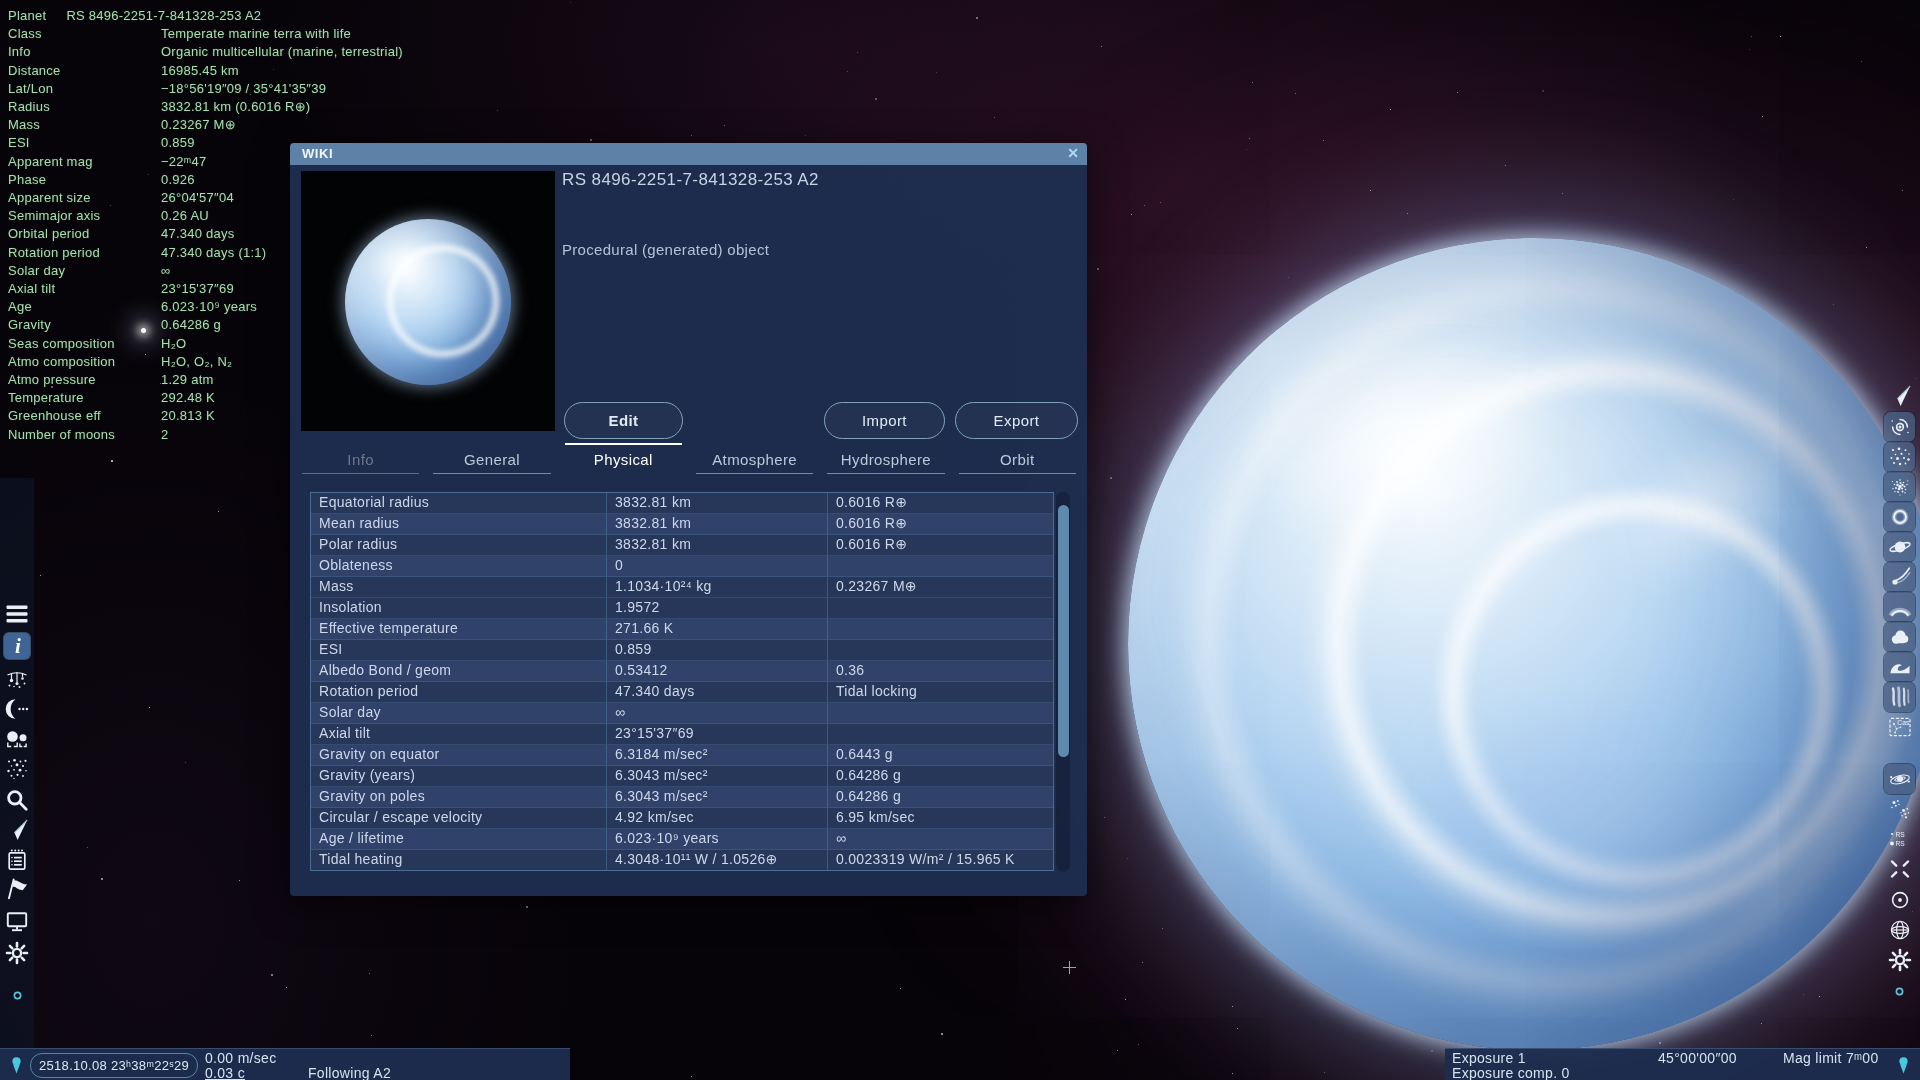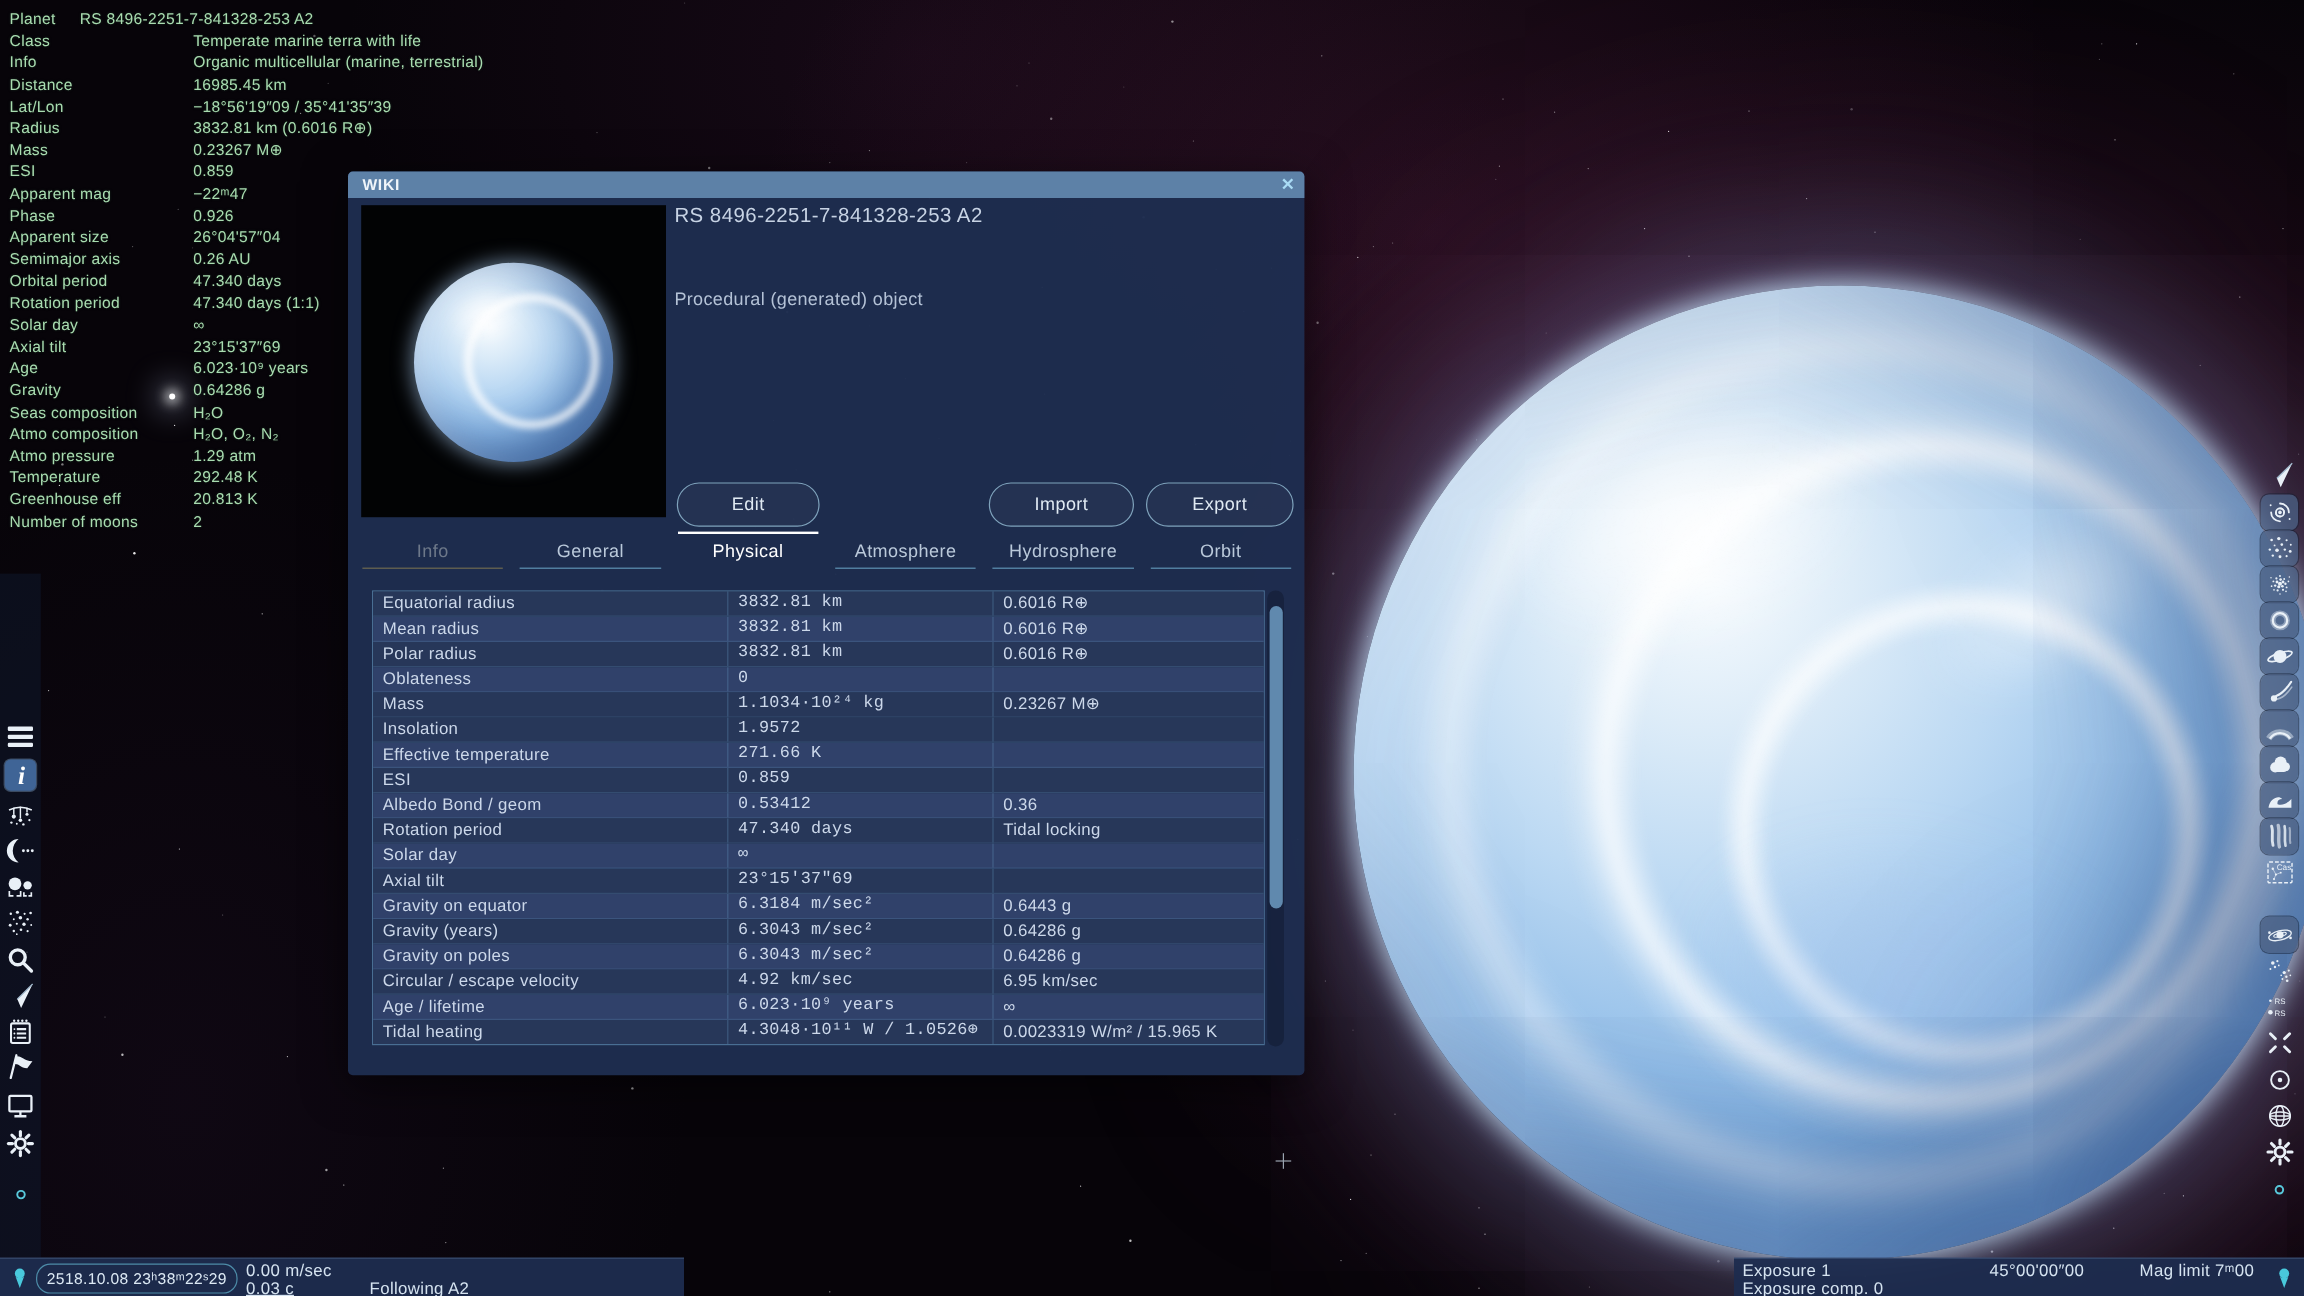--- a/index.html
+++ b/index.html
@@ -63,39 +63,39 @@
     box-shadow:0 0 16px 2px rgba(180,215,255,.55), inset -20px -12px 38px rgba(28,52,105,.5), inset 8px 8px 22px rgba(255,255,255,.4);}
   #wiki .tplanet i{position:absolute;border-radius:50%;display:block;}
   #wiki .tplanet .r1{left:38px;top:22px;width:120px;height:120px;filter:blur(2px);
     background:radial-gradient(circle, transparent 55%, rgba(255,255,255,.8) 62%, transparent 70%);}
   #wiki .tplanet .w1{left:14px;top:14px;width:90px;height:56px;filter:blur(6px);transform:rotate(-18deg);
     background:radial-gradient(closest-side, rgba(255,255,255,.85), transparent 75%);}
   #wiki .objname{position:absolute;left:272px;top:27px;color:#c7d3e4;font-size:17px;letter-spacing:.4px;}
   #wiki .objtype{position:absolute;left:272px;top:98px;color:#b4c2d6;font-size:15px;letter-spacing:.3px;}
   .pill{position:absolute;height:37px;border-radius:19px;border:1px solid #7fa3bc;background:rgba(255,255,255,.03);
     color:#e0eaf3;font-size:15px;letter-spacing:.4px;font-family:inherit;cursor:pointer;}
-  #btn-edit{left:274px;top:259px;width:119px;}
+  #btn-edit{left:274px;top:259px;width:119px;font-weight:bold;}
   #btn-import{left:534px;top:259px;width:121px;}
   #btn-export{left:665px;top:259px;width:123px;}
   #wiki-tabs{position:absolute;left:10px;top:300px;width:778px;height:34px;display:flex;gap:10px;}
   .tab{flex:1;position:relative;text-align:center;padding-top:8px;font-size:15px;letter-spacing:.4px;color:#bac9da;cursor:pointer;}
   .tab::after{content:"";position:absolute;left:2px;right:2px;bottom:3px;height:1px;background:#5f93b5;}
   .tab.active{color:#ffffff;}
   .tab.active::before{content:"";position:absolute;left:2px;right:2px;top:0;height:2px;background:#ffffff;}
   .tab.active::after{display:none;}
   .tab.disabled{color:#6d7popacity;color:#6d7889;}
   .tab.disabled::after{background:#6f6a50;}
   #wiki-table{position:absolute;left:20px;top:349px;width:742px;border:1px solid rgba(110,165,205,.55);}
   .trow{display:flex;height:20px;border-bottom:1px solid rgba(100,155,195,.22);}
   .trow:last-child{border-bottom:none;}
   .trow.odd{background:#273759;}
   .trow.even{background:#30416a;}
   .tcell{display:block;line-height:19px;font-size:14px;color:#ccd8ea;letter-spacing:.3px;padding-left:8px;white-space:nowrap;overflow:hidden;}
   .tcell.c0{width:287px;border-right:1px solid rgba(100,155,195,.35);}
-  .tcell.c1{width:212px;border-right:1px solid rgba(100,155,195,.35);font-family:Liberation Mono, monospace;}
+  .tcell.c1{width:212px;border-right:1px solid rgba(100,155,195,.35);}
   .tcell.c2{flex:1;}
   #wiki-scroll{position:absolute;left:766px;top:349px;width:14px;height:380px;background:rgba(18,28,52,.6);border-radius:7px;}
   #wiki-scroll .thumbbar{position:absolute;left:1.5px;top:13px;width:11px;height:252px;background:#6089ae;border-radius:6px;cursor:grab;}
 
   
   .statusbar{position:absolute;top:1048px;height:32px;background:rgba(29,44,78,.96);border-top:1px solid rgba(130,170,210,.28);}
   #bar-left{left:0;width:570px;}
   #bar-right{left:1445px;width:475px;}
   #bar-left .pin{position:absolute;left:6px;top:5px;}
   #date-pill{position:absolute;left:30px;top:4px;width:166px;height:23px;border:1px solid #4d8ca8;border-radius:12px;

